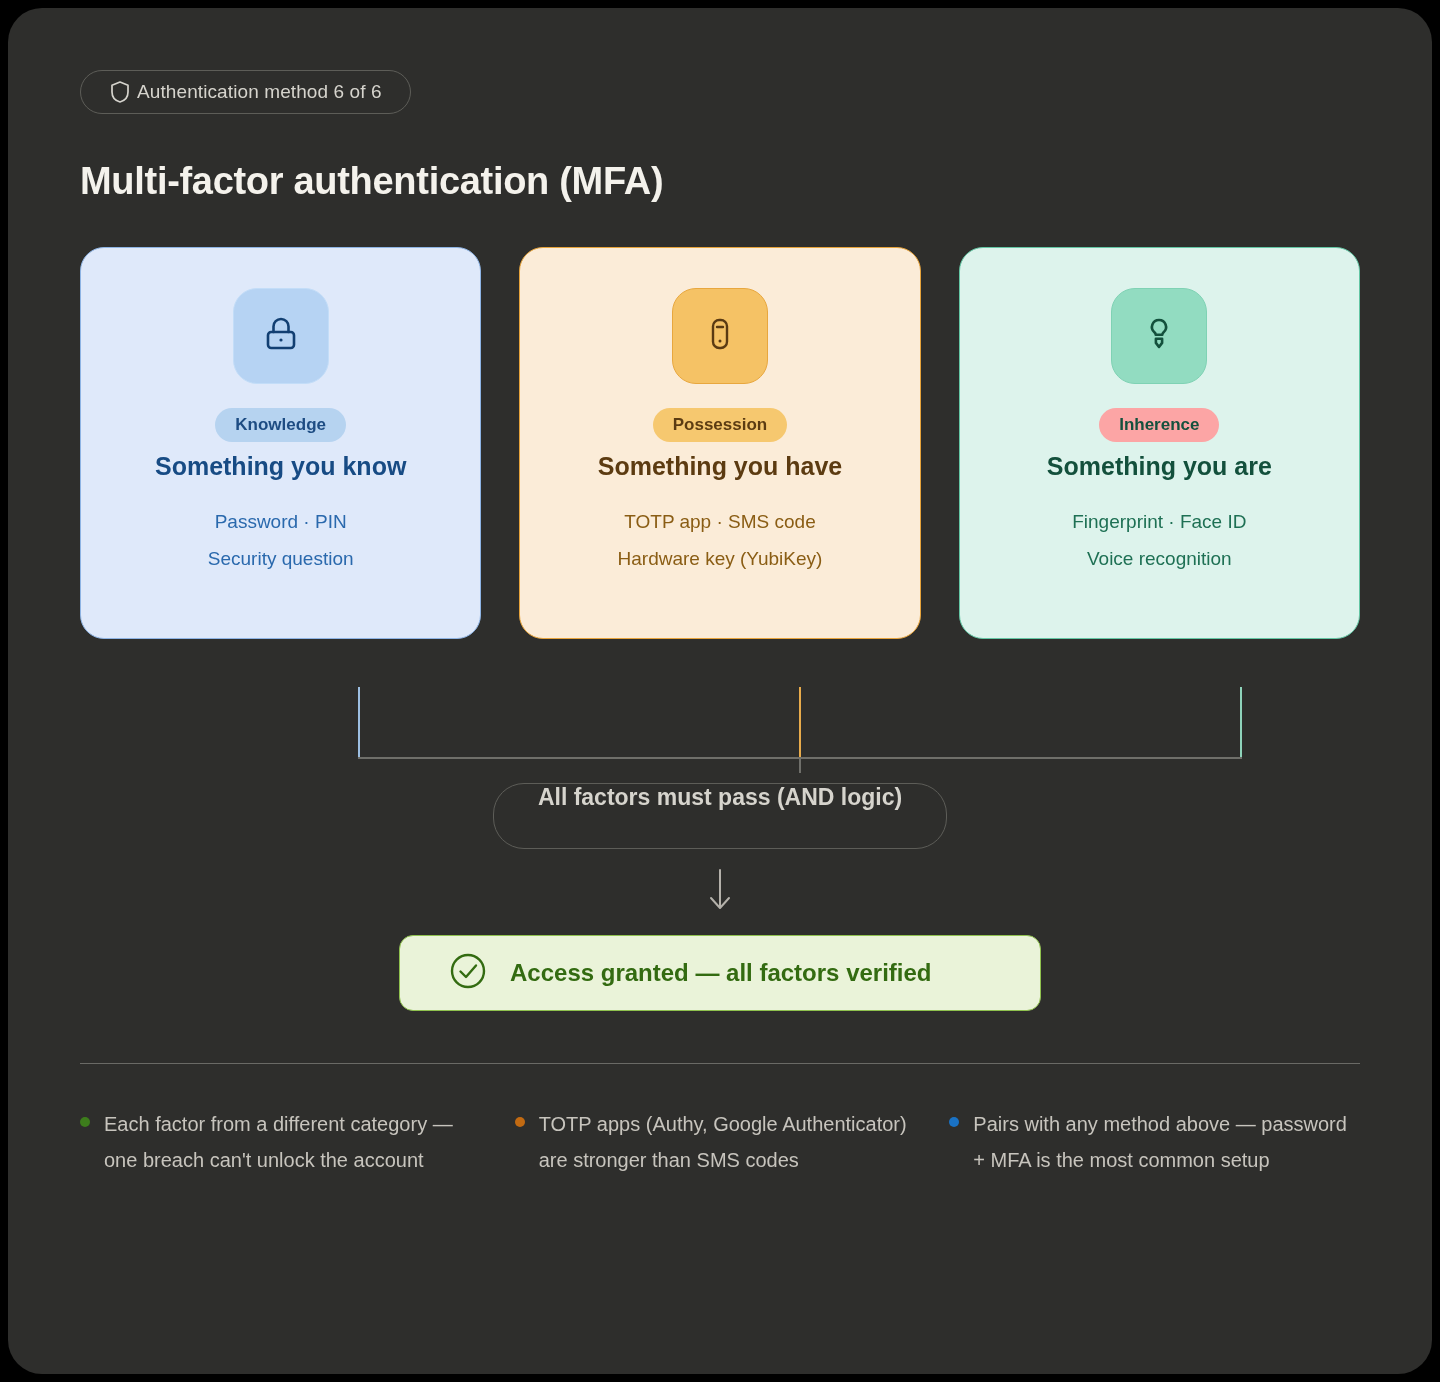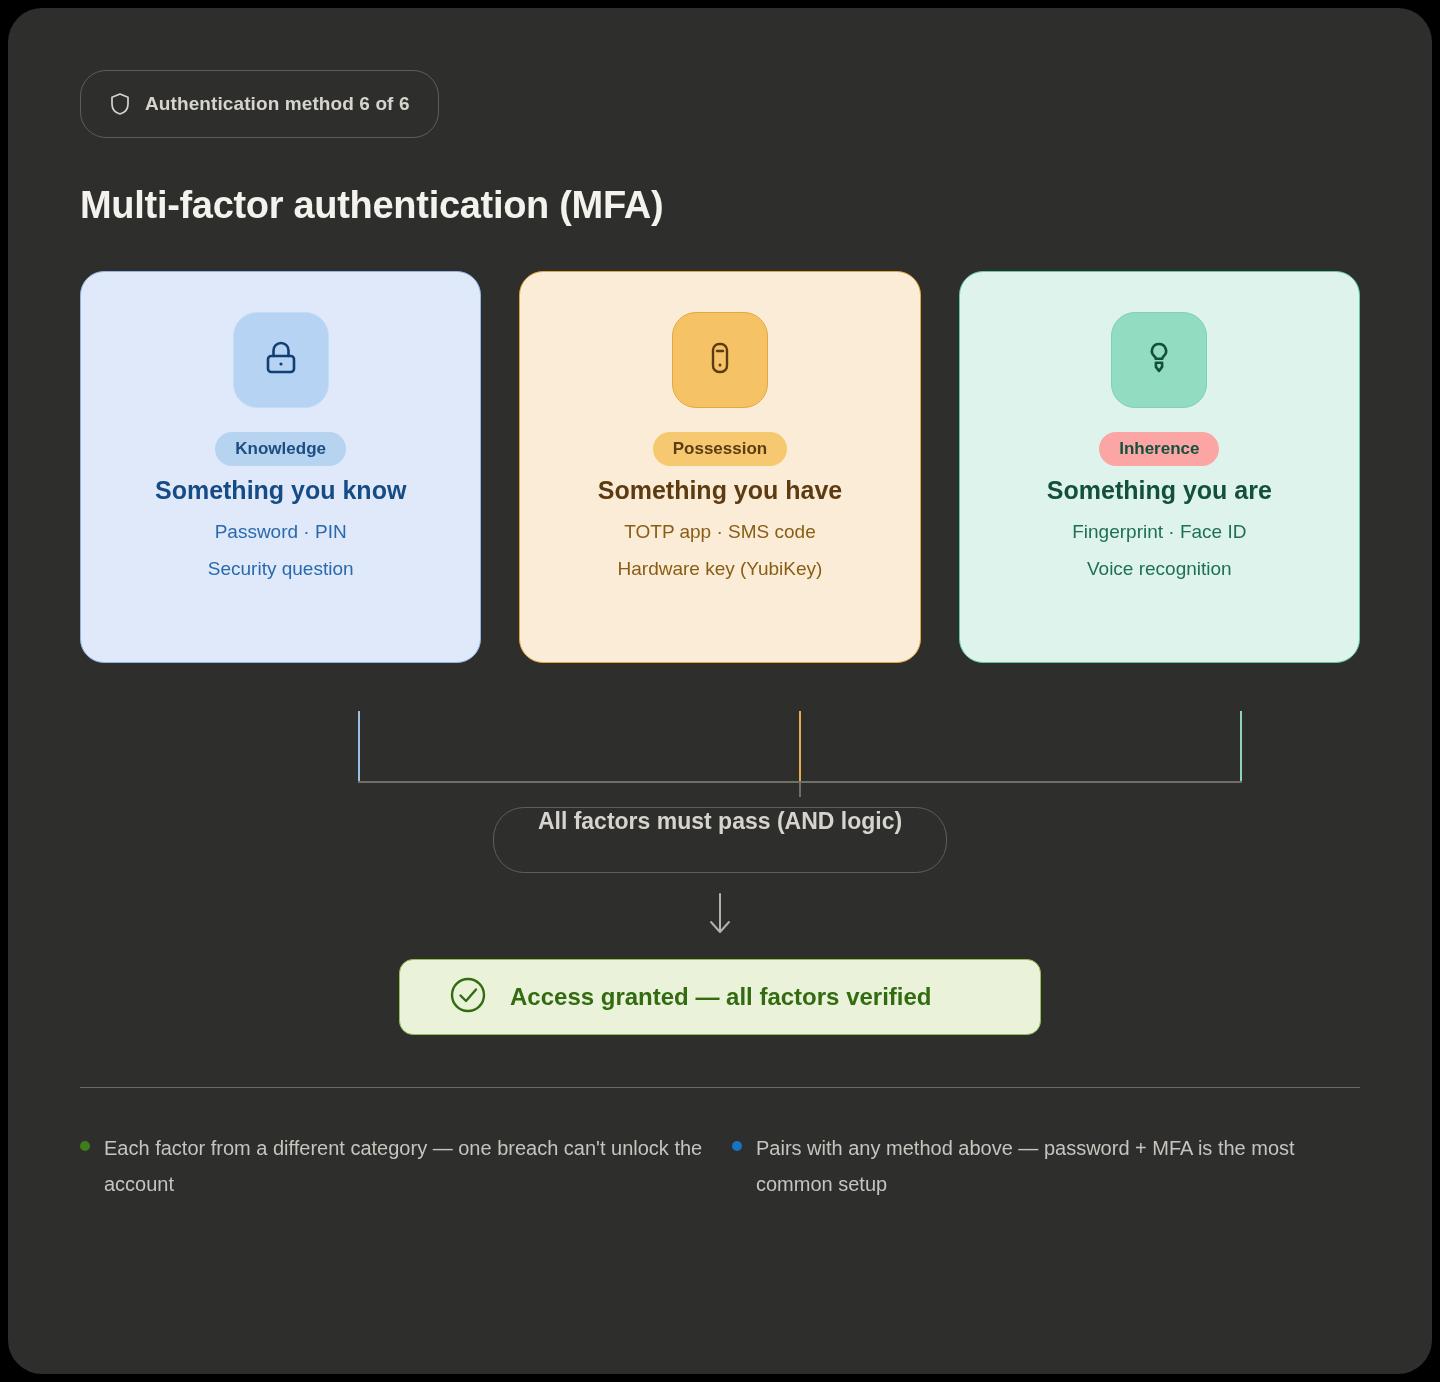--- a/index.html
+++ b/index.html
@@ -13,26 +13,26 @@
     position: absolute;
     left: 8px; top: 8px;
     width: 1424px; height: 1366px;
     background: #2e2e2c;
     border-radius: 34px;
   }
   .inner { padding: 62px 72px 0 72px; }
 
   
   .eyebrow {
-    display: inline-flex; align-items: center; gap: 14px;
-    height: 68px; padding: 0 28px;
+    display: inline-flex; align-items: center; gap: 6px;
+    height: 44px; padding: 0 28px;
     border: 1px solid #5d5d58;
     border-radius: 26px;
     color: #d6d4cd;
-    font-size: 19px; font-weight: bold;
+    font-size: 19px; font-weight: normal;
     letter-spacing: .1px;
   }
   .eyebrow svg { display: block; }
 
   
   h1.title {
     margin-top: 46px;
     font-size: 38px; font-weight: bold;
     color: #f4f2ec; letter-spacing: -.3px;
   }
@@ -78,21 +78,21 @@
   .green  .badge { background: #fca5a5; color: #14513d; }
 
   .card-title {
     margin-top: 10px;
     font-size: 25px; font-weight: bold;
   }
   .blue   .card-title { color: #174b84; }
   .orange .card-title { color: #5c3b11; }
   .green  .card-title { color: #13503c; }
 
-  .card-lines { margin-top: 8px; text-align: center; }
+  .card-lines { margin-top: 22px; text-align: center; }
   .card-lines .ln { font-size: 19px; line-height: 37px; }
   .blue   .card-lines .ln { color: #2a69ad; }
   .orange .card-lines .ln { color: #8a5d14; }
   .green  .card-lines .ln { color: #1e7054; }
 
   
   .connector { position: relative; height: 82px; margin-top: 48px; }
   .connector .stem {
     position: absolute; top: 0; width: 2px; height: 72px;
   }
@@ -260,19 +260,23 @@
     </div>
 
     <div class="divider"></div>
 
     <div class="notes">
       <div class="note">
         <span class="dot" style="background:#3d7d1c"></span>
         <span class="note-text">Each factor from a different category — one breach can't unlock the account</span>
       </div>
       <div class="note">
+        <span class="dot" style="background:#c26a12"></span>
+        <span class="note-text">TOTP apps (Authy, Google Authenticator) are stronger than SMS codes</span>
+      </div>
+      <div class="note">
         <span class="dot" style="background:#1a72c4"></span>
         <span class="note-text">Pairs with any method above — password + MFA is the most common setup</span>
       </div>
     </div>
 
   </div>
 </div>
 
 </body></html>

